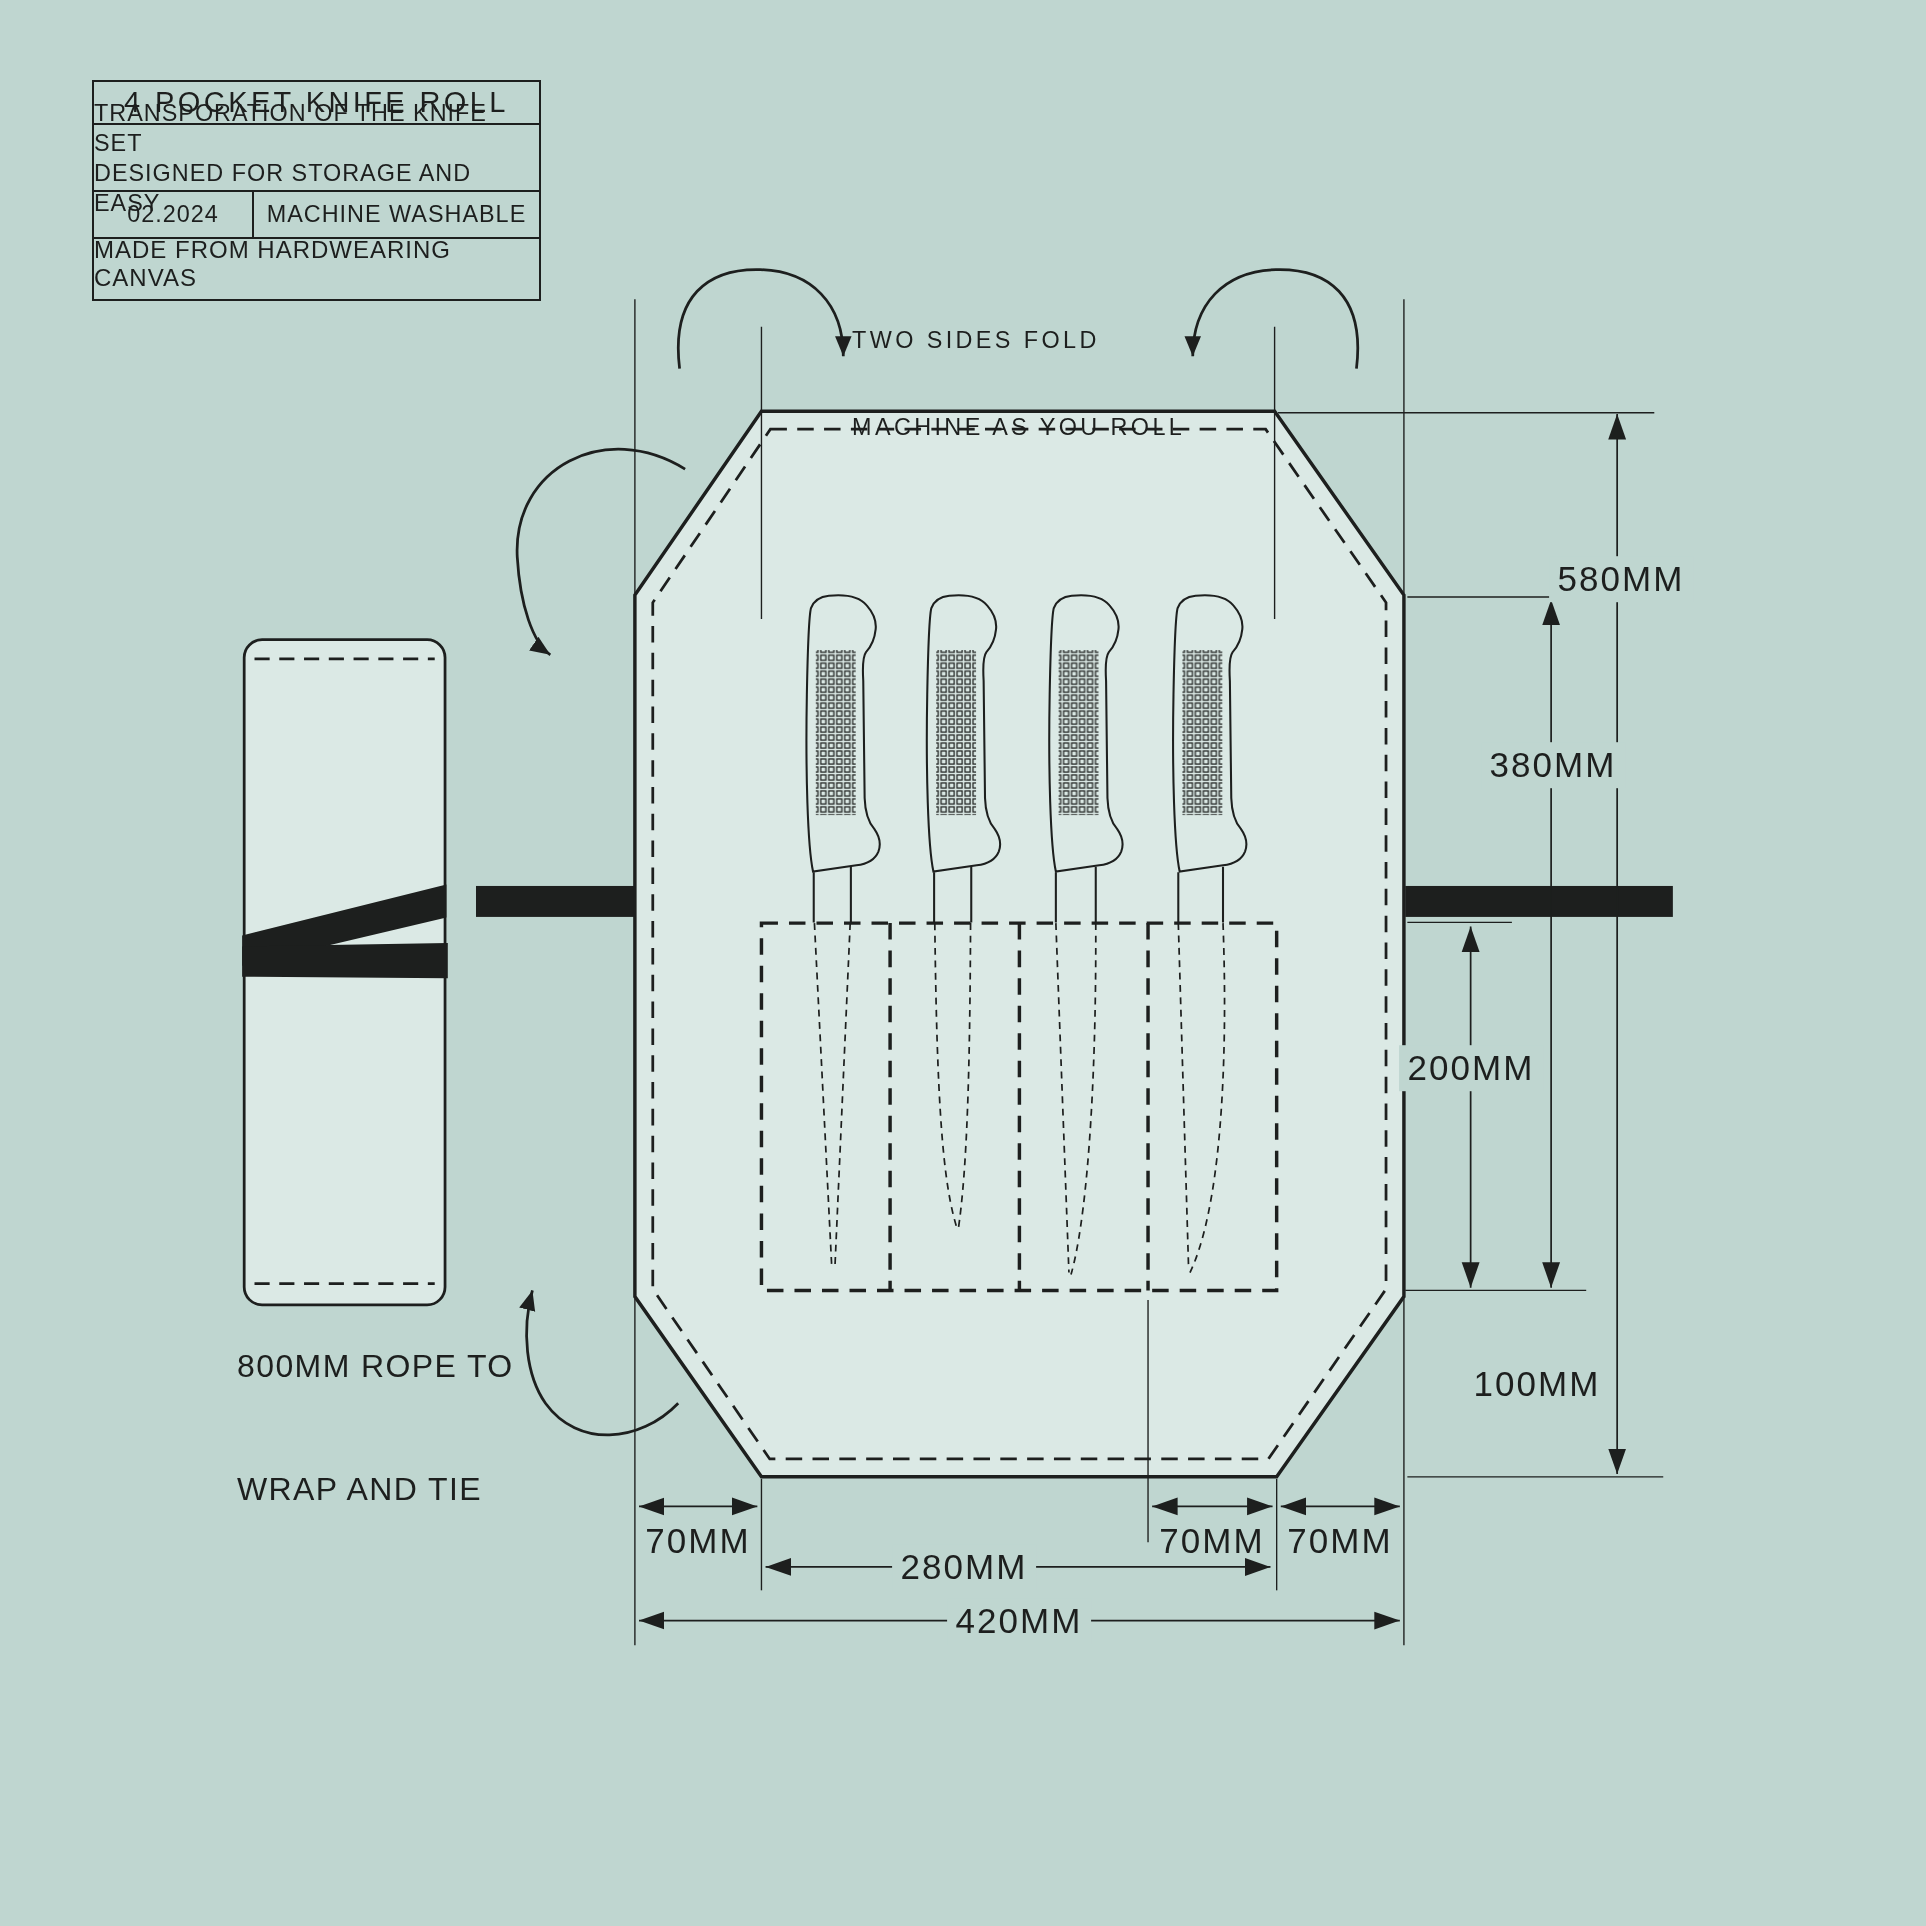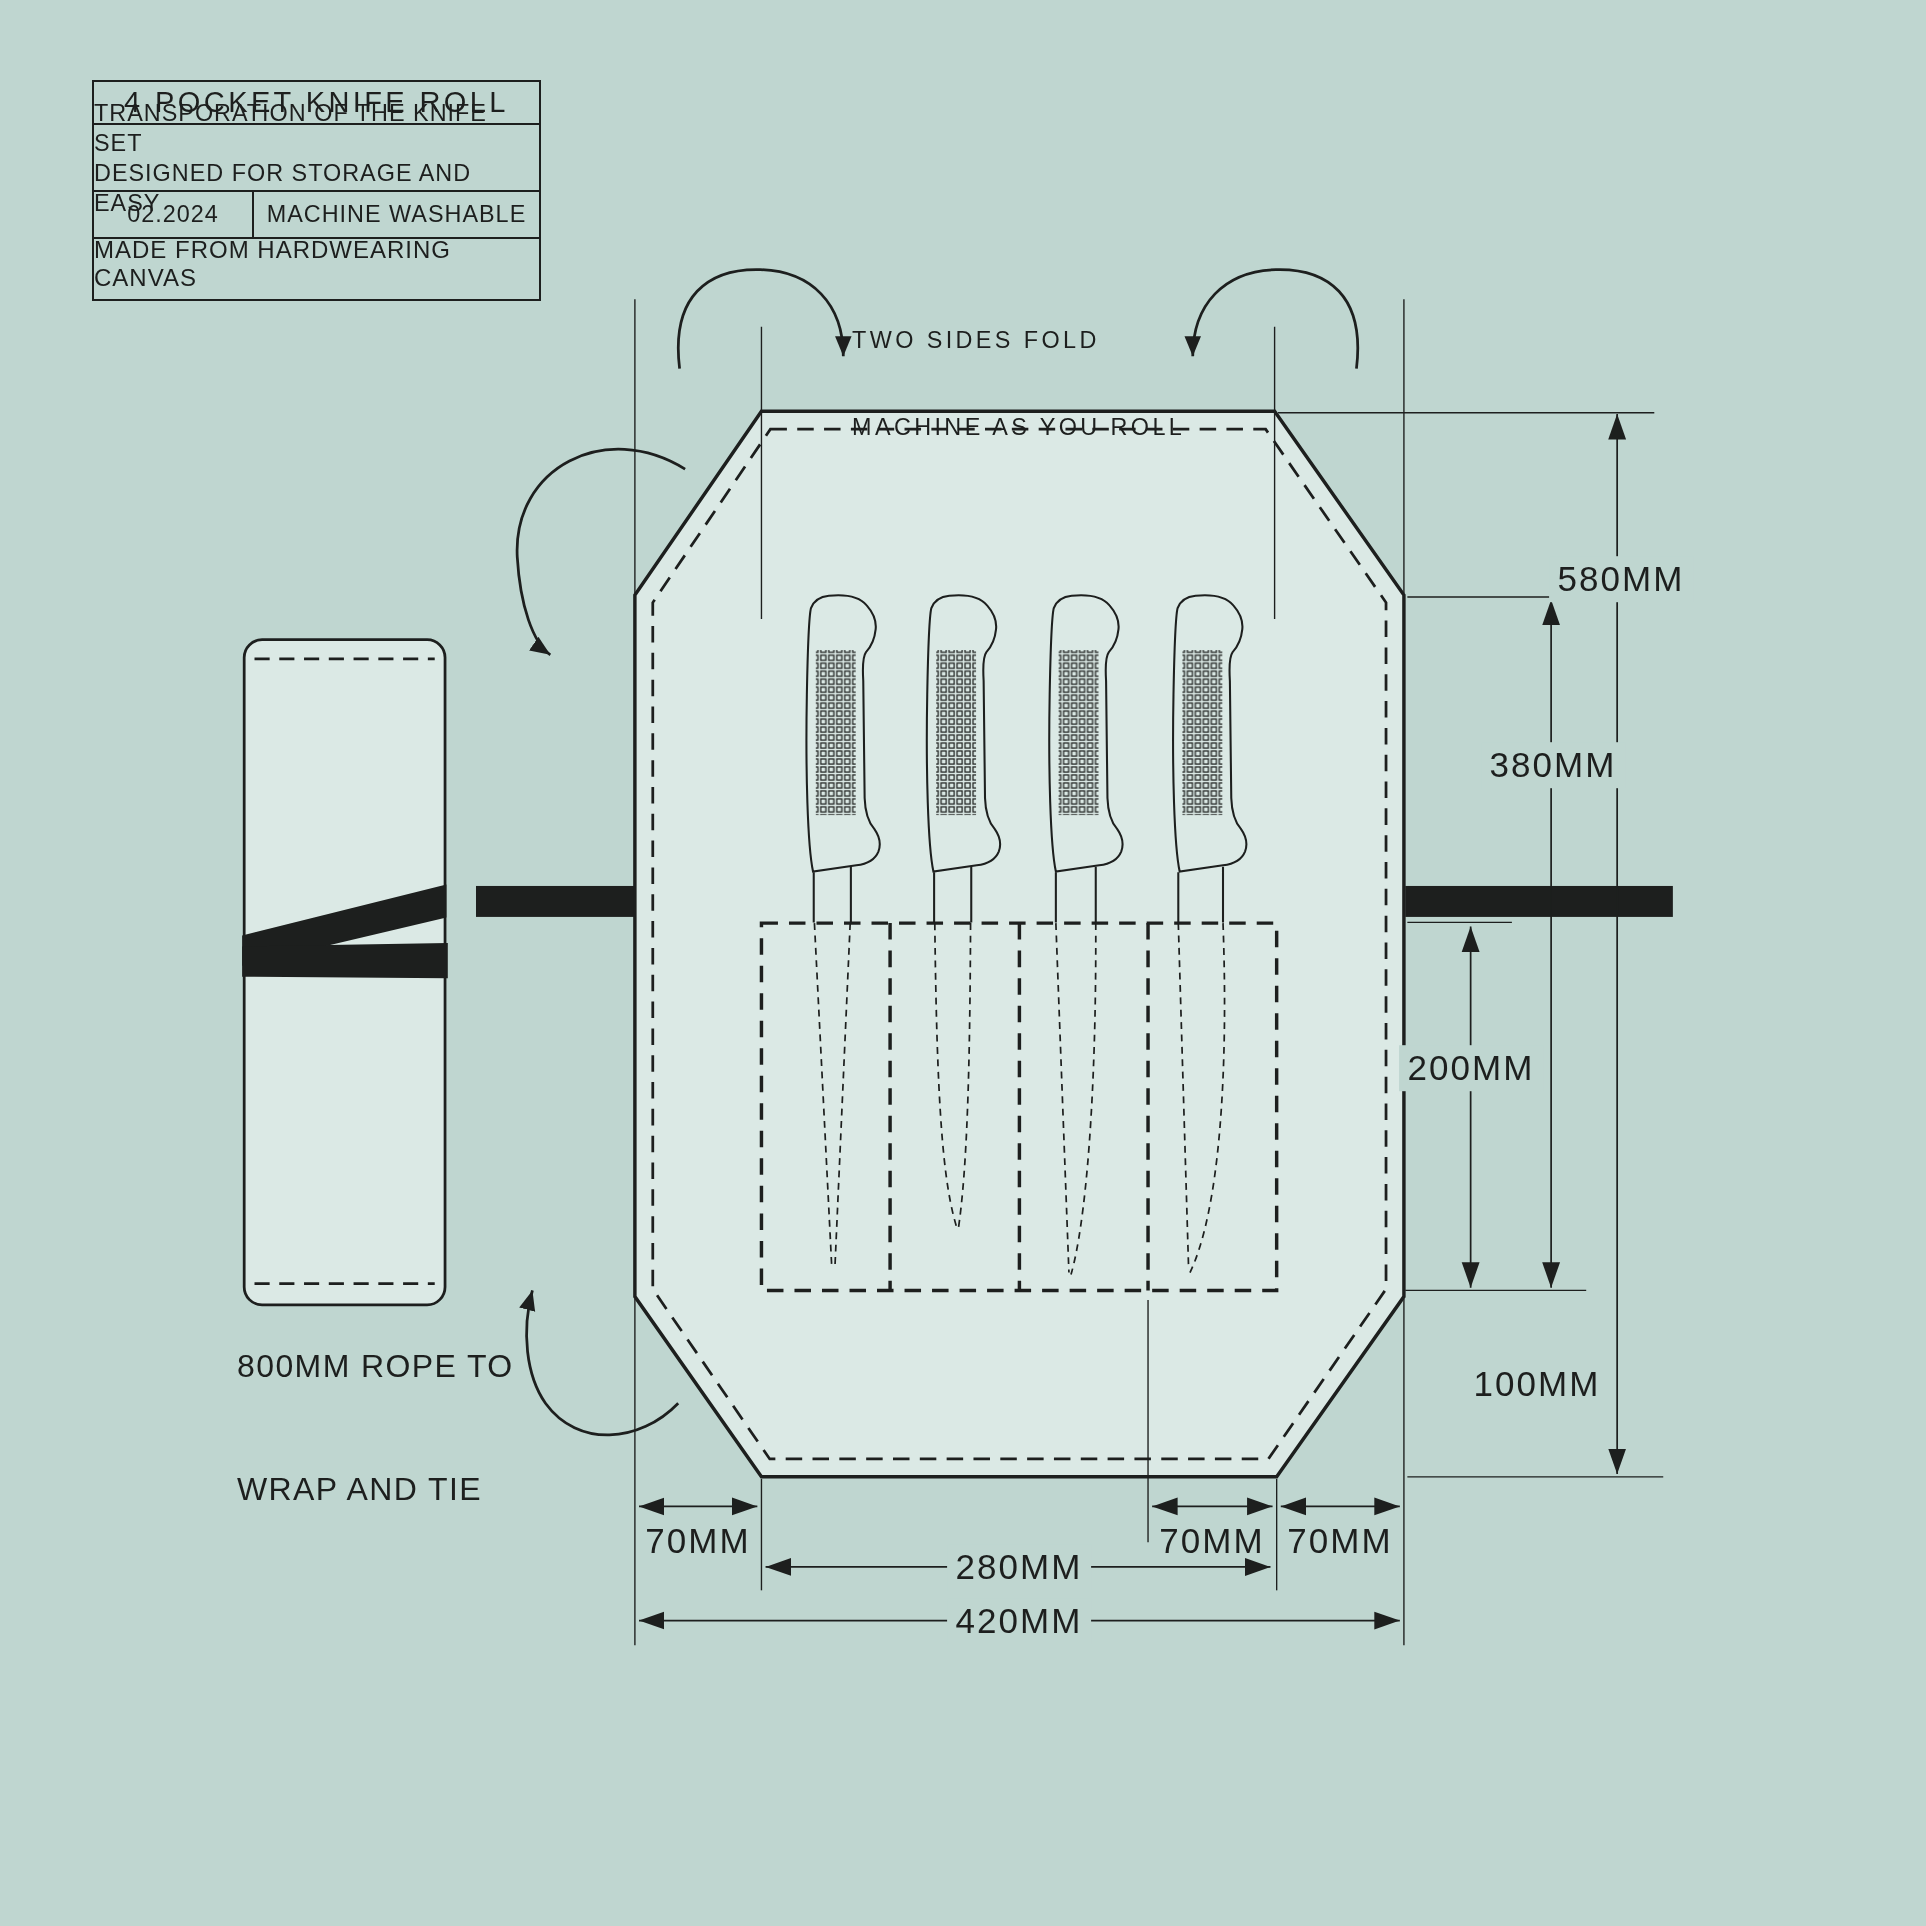--- a/index.html
+++ b/index.html
@@ -200,17 +200,17 @@
     <span class="nline">WRAP AND TIE</span>
   </div>
 
   <div class="dim mask" style="left:1621px;top:579px;">580MM</div>
   <div class="dim mask" style="left:1553px;top:765px;">380MM</div>
   <div class="dim mask" style="left:1471px;top:1068px;">200MM</div>
   <div class="dim" style="left:1537px;top:1384px;">100MM</div>
   <div class="dim" style="left:698px;top:1541px;">70MM</div>
   <div class="dim" style="left:1212px;top:1541px;">70MM</div>
   <div class="dim" style="left:1340px;top:1541px;">70MM</div>
-  <div class="dim mask" style="left:1019px;top:1567px;text-align:center;">280MM</div>
+  <div class="dim mask" style="left:964px;top:1567px;text-align:center;">280MM</div>
   <div class="dim mask" style="left:1019px;top:1621px;">420MM</div>
 
 </div>
 
 
 </body></html>

